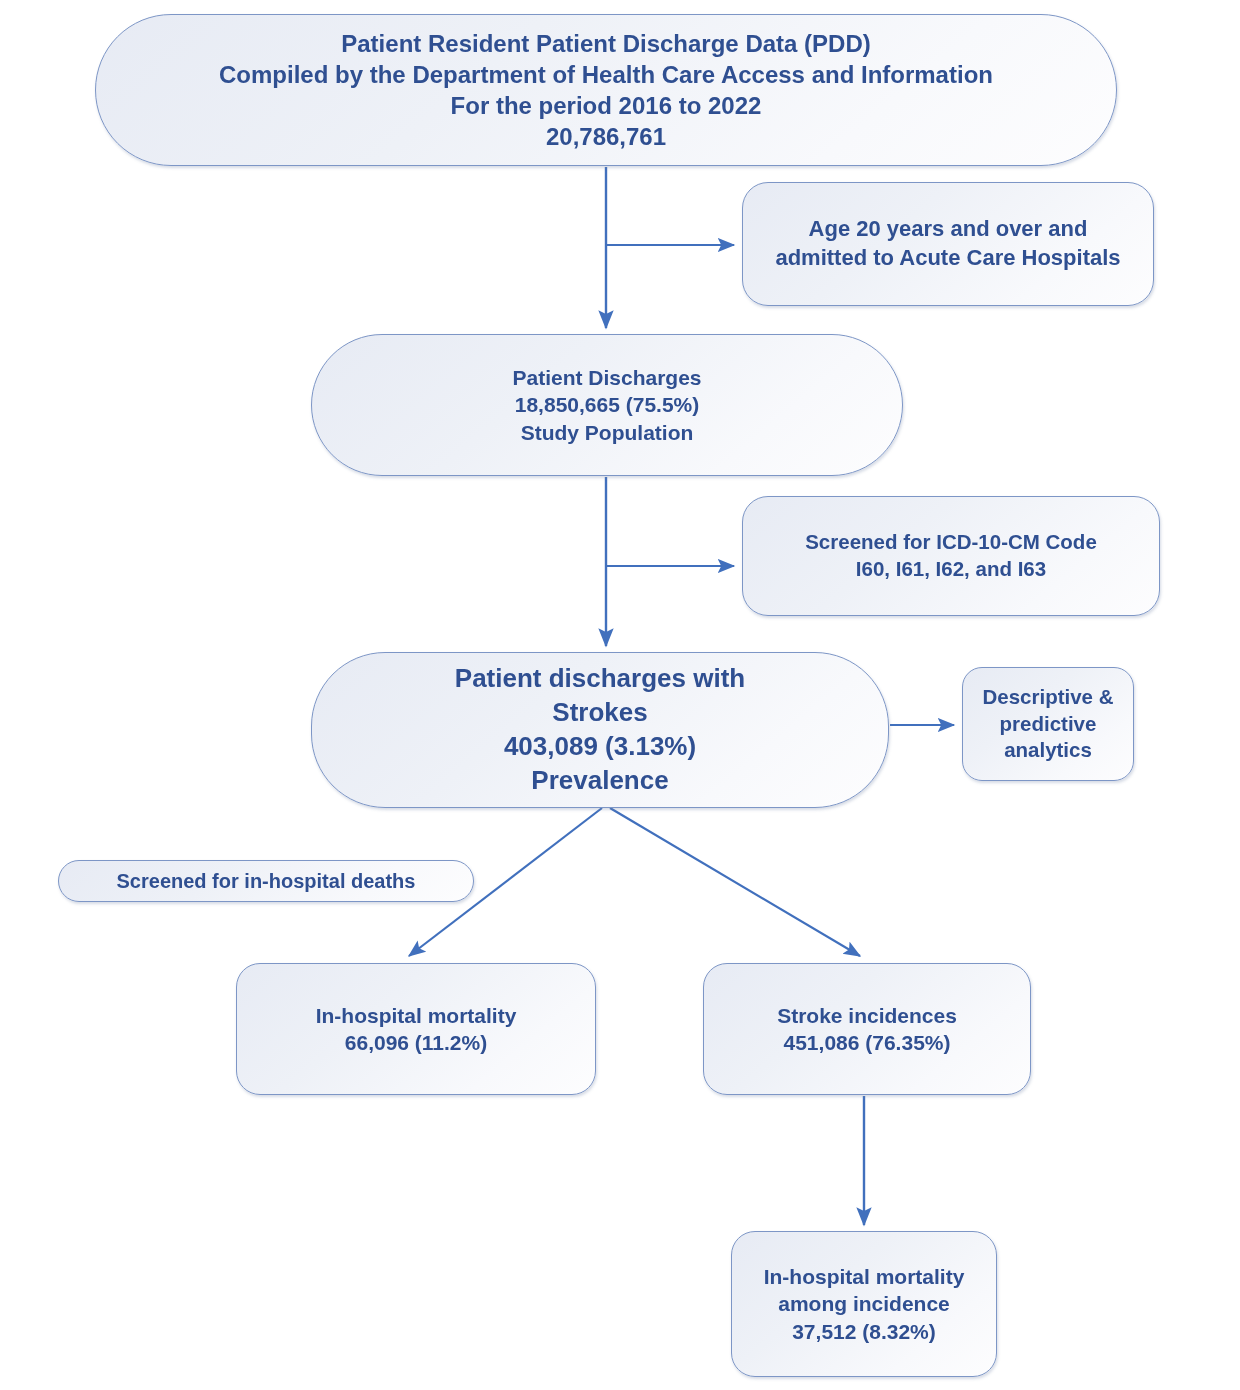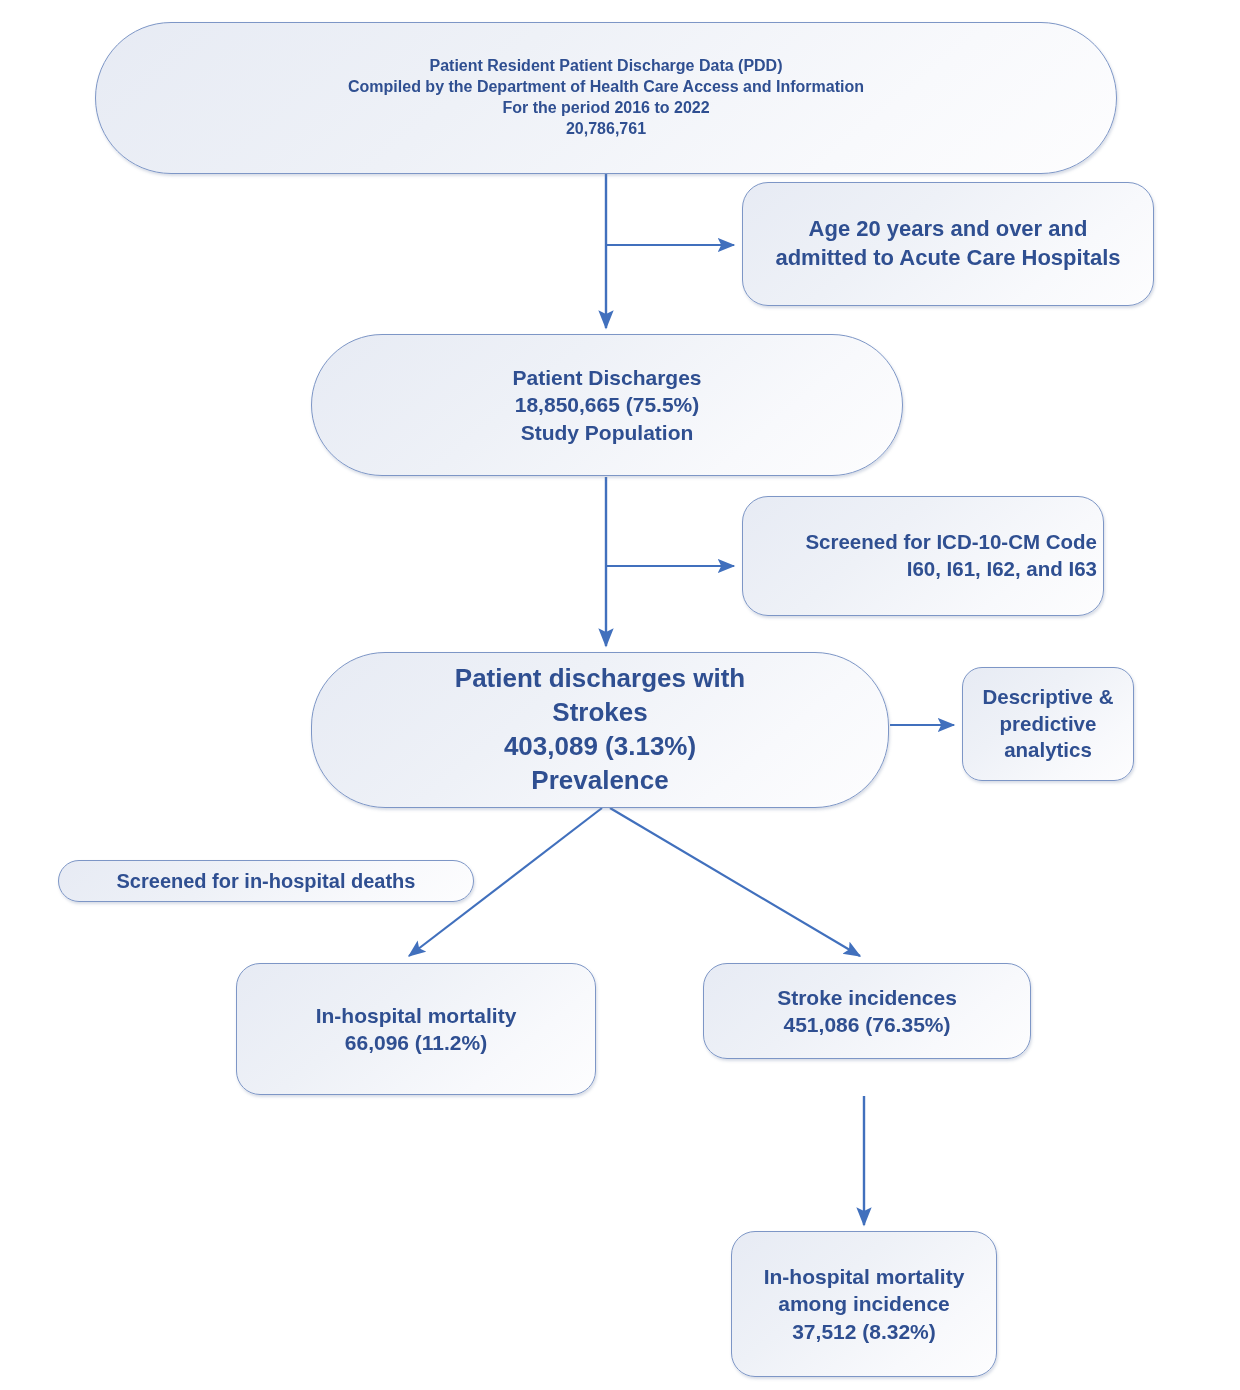--- a/index.html
+++ b/index.html
@@ -33,42 +33,41 @@
   }
   .node .lines {
     width: 100%;
     padding: 0 6px;
     box-sizing: border-box;
   }
   .node .lines > div { white-space: nowrap; }
 
   
   #node-source {
-    left: 95px;  top: 22px;   width: 1022px; height: 152px;
+    left: 95px;  top: 14px;   width: 1022px; height: 152px;
     border-radius: 76px;
-    font-size: 16px;
+    font-size: 24px;
     justify-content: flex-end;
   }
   #node-source .lines > div { white-space: normal; }
 
   #node-age-filter {
     left: 742px; top: 182px;  width: 412px;  height: 124px;
     border-radius: 26px;
     font-size: 22px;
   }
   #node-discharges {
     left: 311px; top: 334px;  width: 592px;  height: 142px;
     border-radius: 71px;
     font-size: 21px;
   }
   #node-icd-filter {
-    left: 742px; top: 496px;  width: 362px;  height: 120px;
+    left: 742px; top: 496px;  width: 418px;  height: 120px;
     border-radius: 26px;
     font-size: 20.5px;
-    text-align: right;
   }
   #node-strokes {
     left: 311px; top: 652px;  width: 578px;  height: 156px;
     border-radius: 74px;
     font-size: 26px;
   }
   #node-analytics {
     left: 962px; top: 667px;  width: 172px;  height: 114px;
     border-radius: 20px;
     font-size: 20.5px;
@@ -77,21 +76,21 @@
     left: 58px;  top: 860px;  width: 416px;  height: 42px;
     border-radius: 21px;
     font-size: 20px;
   }
   #node-mortality {
     left: 236px; top: 963px;  width: 360px;  height: 132px;
     border-radius: 24px;
     font-size: 21px;
   }
   #node-incidences {
-    left: 703px; top: 963px;  width: 328px;  height: 96px;
+    left: 703px; top: 963px;  width: 328px;  height: 132px;
     border-radius: 24px;
     font-size: 21px;
   }
   #node-mortality-incidence {
     left: 731px; top: 1231px; width: 266px;  height: 146px;
     border-radius: 24px;
     font-size: 21px;
   }
 
   

